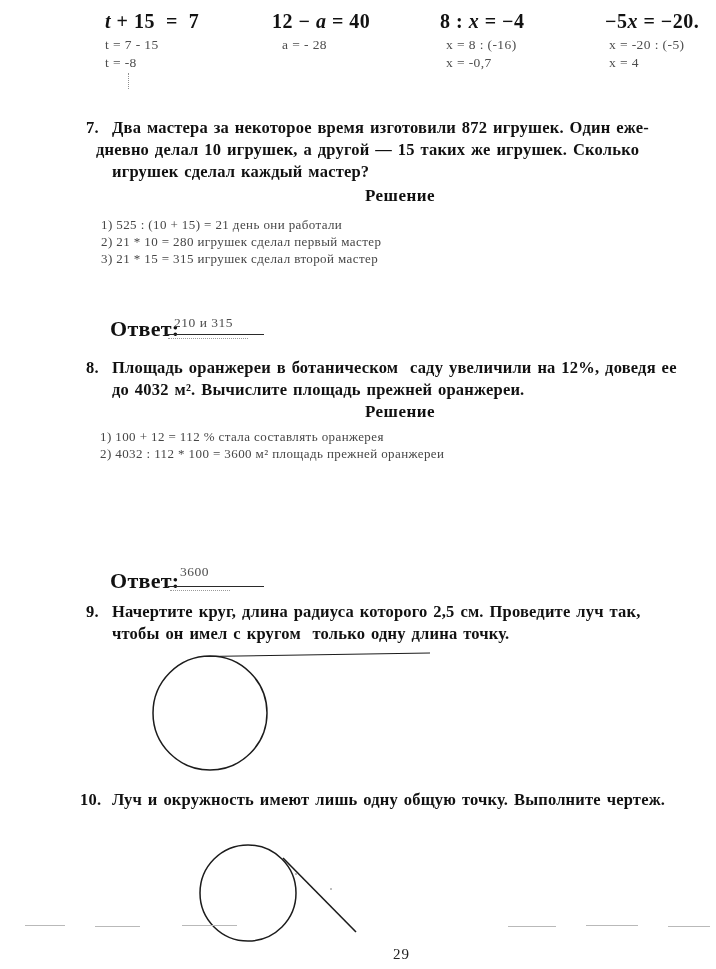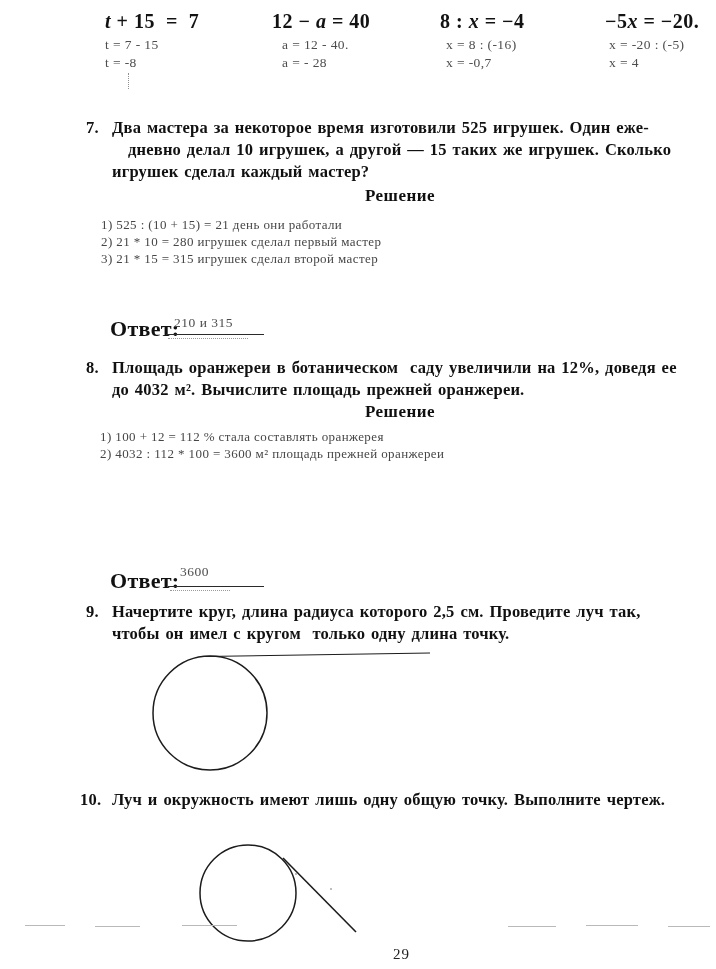--- a/index.html
+++ b/index.html
@@ -69,39 +69,38 @@
 <div class="page">
 
   <div class="eq-col" style="left:105px">
     <div class="eq-printed"><span></span><span class="var">t</span><span> + 15  =  7</span></div>
     <div class="eq-work">t = 7 - 15</div>
     <div class="eq-work">t = -8</div>
   </div>
 
   <div class="eq-col" style="left:272px">
     <div class="eq-printed"><span>12 − </span><span class="var">a</span><span> = 40</span></div>
-    <div class="eq-work" style="padding-left:10px">a = 12 - 40.</div>
     <div class="eq-work" style="padding-left:10px">a = - 28</div>
   </div>
 
   <div class="eq-col" style="left:440px">
     <div class="eq-printed"><span>8 : </span><span class="var">x</span><span> = −4</span></div>
     <div class="eq-work" style="padding-left:6px">x = 8 : (-16)</div>
     <div class="eq-work" style="padding-left:6px">x = -0,7</div>
   </div>
 
   <div class="eq-col" style="left:605px">
     <div class="eq-printed"><span>−5</span><span class="var">x</span><span> = −20.</span></div>
     <div class="eq-work" style="padding-left:4px">x = -20 : (-5)</div>
     <div class="eq-work" style="padding-left:4px">x = 4</div>
   </div>
 
   <div class="prob-num" style="left:86px;top:118px">7.</div>
-  <div class="prob-line" style="left:112px;top:118px">Два мастера за некоторое время изготовили 525 игрушек. Один еже-</div>
-  <div class="prob-line" style="left:128px;top:140px">дневно делал 10 игрушек, а другой — 15 таких же игрушек. Сколько</div>
+  <div class="prob-line" style="left:112px;top:118px">Два мастера за некоторое время изготовили 872 игрушек. Один еже-</div>
+  <div class="prob-line" style="left:96px;top:140px">дневно делал 10 игрушек, а другой — 15 таких же игрушек. Сколько</div>
   <div class="prob-line" style="left:112px;top:162px">игрушек сделал каждый мастер?</div>
 
   <div class="sol-heading" style="left:330px;top:186px">Решение</div>
 
   <div class="sol-step" style="left:101px;top:216px">1) 525 : (10 + 15) = 21 день они работали</div>
   <div class="sol-step" style="left:101px;top:233px">2) 21 * 10 = 280 игрушек сделал первый мастер</div>
   <div class="sol-step" style="left:101px;top:250px">3) 21 * 15 = 315 игрушек сделал второй мастер</div>
 
   <div class="answer-label" style="left:110px;top:316px">Ответ:</div>
   <div class="answer-value" style="left:174px;top:315px">210 и 315</div>

